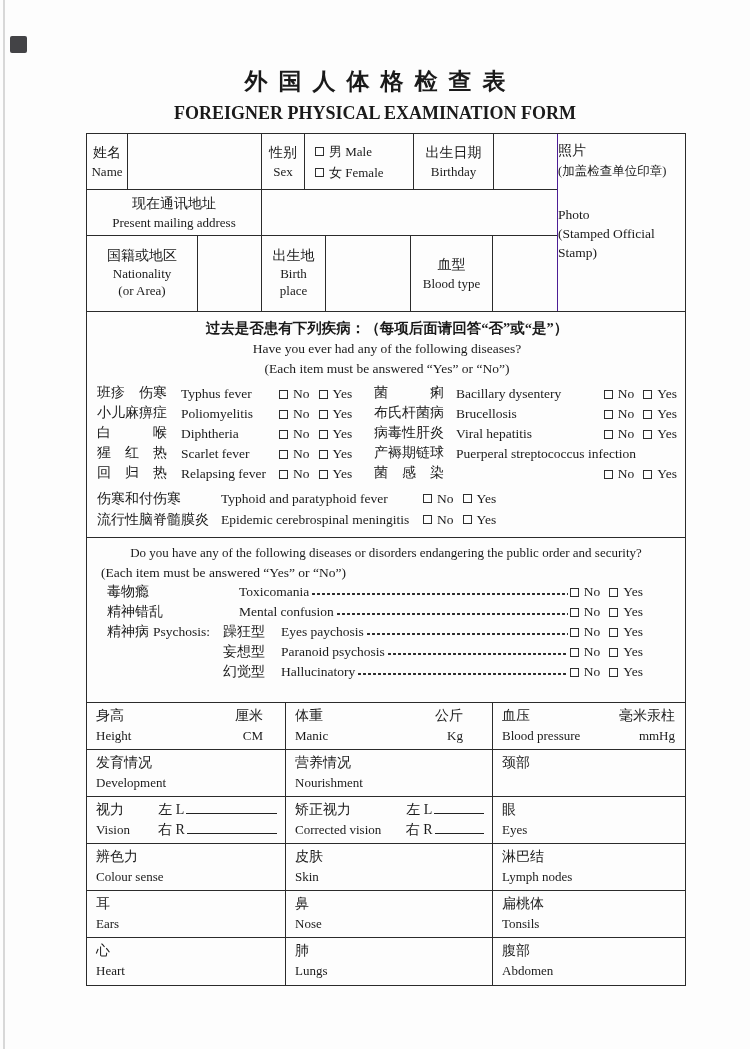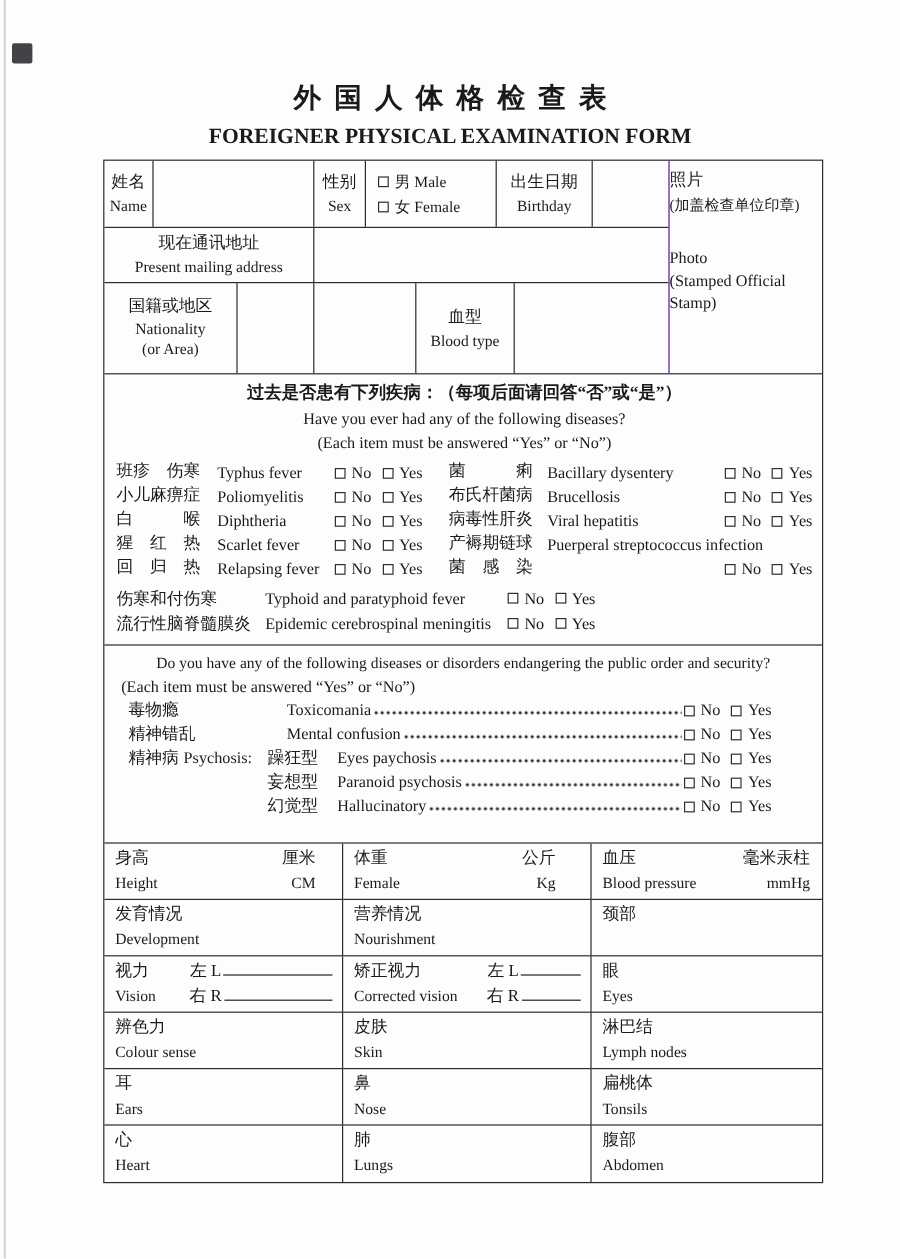--- a/index.html
+++ b/index.html
@@ -137,20 +137,25 @@
           <div class="c grow"></div>
         </div>
 
         <div class="trow r3">
           <div class="c br tight" style="width:111px;">
             <span class="cn">国籍或地区</span>
             <span class="en">Nationality</span>
             <span class="en">(or Area)</span>
           </div>
           <div class="c br" style="width:64px;"></div>
+          <div class="c br tight" style="width:64px;">
+            <span class="cn">出生地</span>
+            <span class="en">Birth</span>
+            <span class="en">place</span>
+          </div>
           <div class="c br" style="width:85px;"></div>
           <div class="c br" style="width:82px;">
             <span class="cn">血型</span>
             <span class="en">Blood type</span>
           </div>
           <div class="c grow"></div>
         </div>
 
       </div>
 
@@ -372,21 +377,21 @@
             <span>Height</span>
             <span class="u1">CM</span>
           </div>
       </div>
       <div class="gcell w2 br bb">
         <div class="gline cn">
             <span>体重</span>
             <span class="u2">公斤</span>
           </div>
         <div class="gline en">
-            <span>Female</span>
+            <span>Manic</span>
             <span class="u2">Kg</span>
           </div>
       </div>
       <div class="gcell w3 bb">
         <div class="gline cn">
             <span>血压</span>
             <span class="u3">毫米汞柱</span>
           </div>
         <div class="gline en">
             <span>Blood pressure</span>

